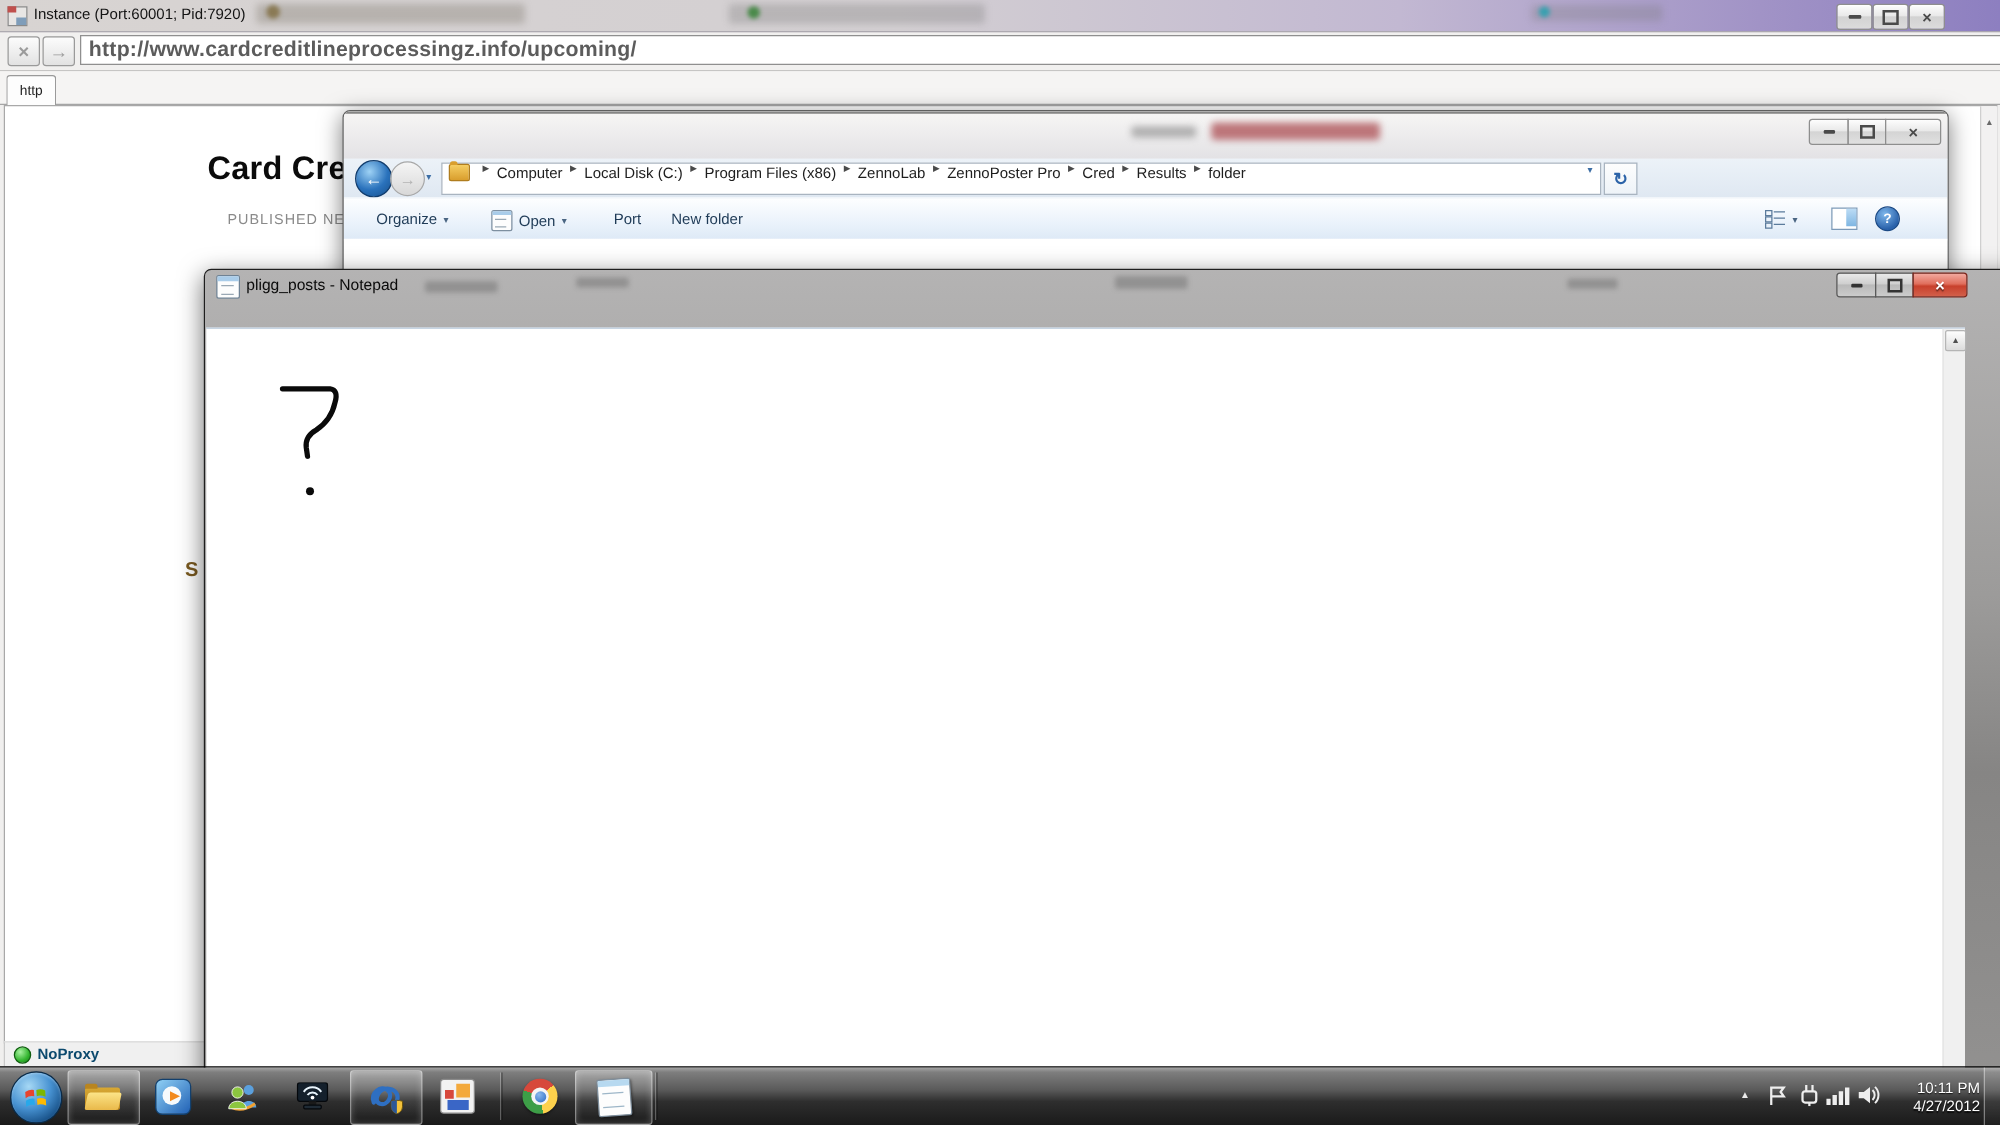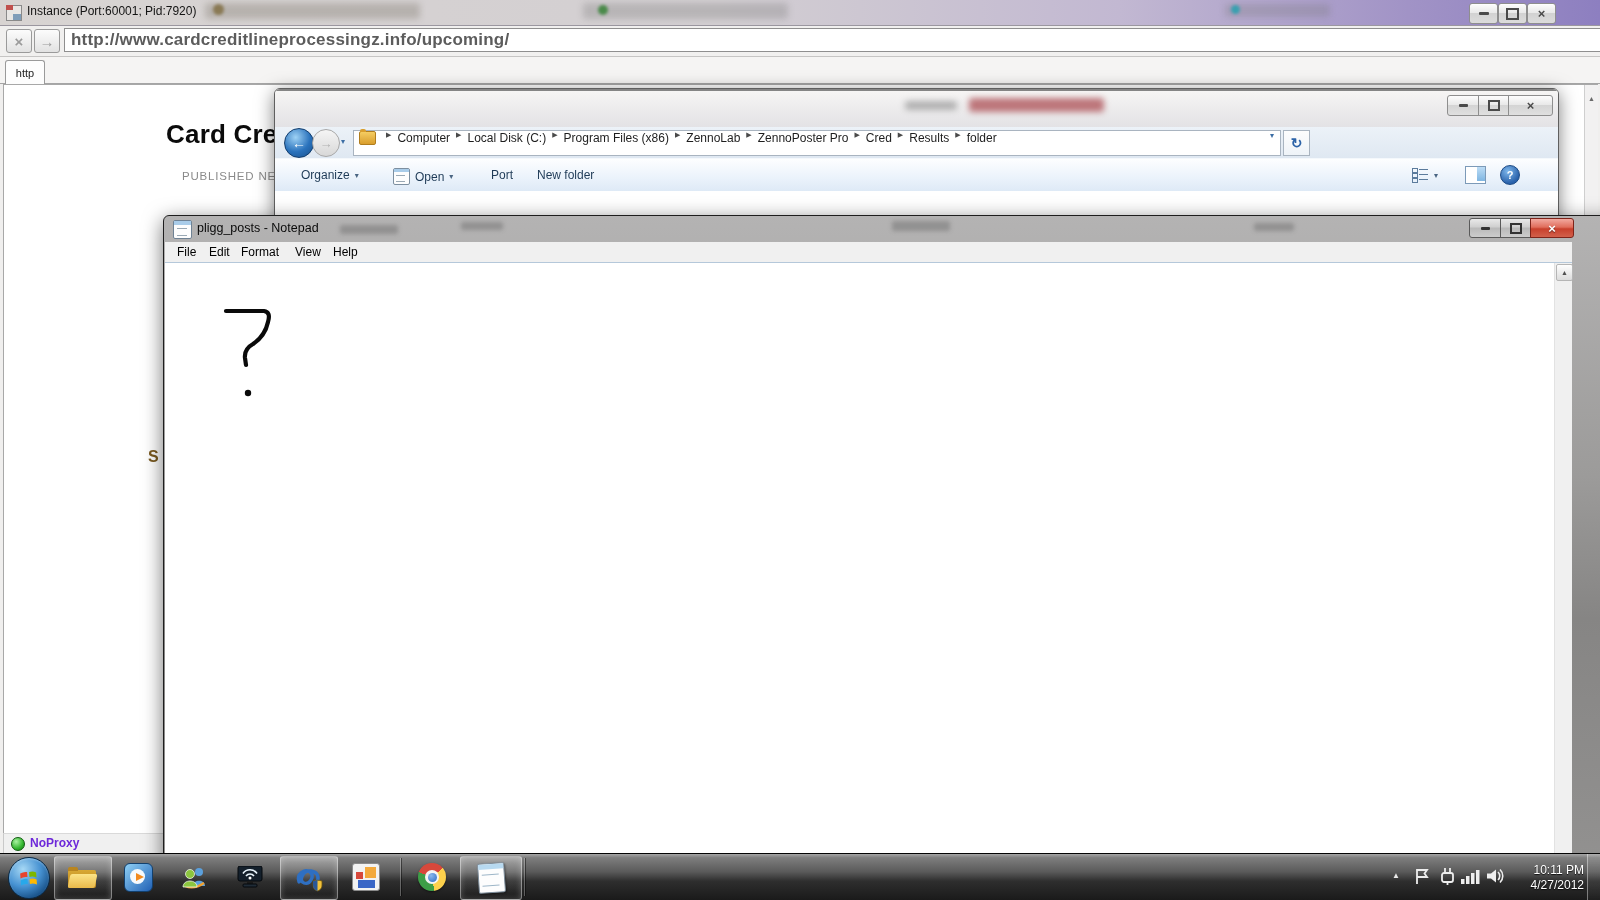--- a/index.html
+++ b/index.html
@@ -42,21 +42,21 @@
   #pg-subtitle{left:178px;top:85px;font-size:11.5px;color:#8a8a8a;letter-spacing:.8px;}
   #pg-clip{left:144px;top:363px;font-size:16px;font-weight:bold;color:#7a5a20;}
   
   #iw-scroll{left:1580px;top:0px;width:13px;height:749px;background:#f2f1f1;border-left:1px solid #cfcfcf;}
   #iw-scroll .up{position:absolute;left:0;top:6px;width:13px;height:14px;color:#6a6a6a;font-size:7px;
     display:flex;align-items:center;justify-content:center;}
   
   #iw-status{left:3px;top:833px;width:1593px;height:19px;background:#f0f0f0;border:1px solid #c9c9c9;border-top:1px solid #d9d9d9;}
   #noproxy-orb{left:7px;top:3px;width:12px;height:12px;border-radius:50%;
     background:radial-gradient(circle at 35% 30%,#a8f2a0,#33b52f 60%,#157a15);border:1px solid #0e5c0e;}
-  #noproxy-label{left:26px;top:2px;font-size:12px;font-weight:bold;color:#6d28d9;}
+  #noproxy-label{left:26px;top:2px;font-size:12px;font-weight:bold;color:#0c4a6e;}
 
   
   #ew{left:274px;top:88px;width:1283px;height:757px;border:1px solid #5f5f5f;border-radius:6px 6px 0 0;
     box-shadow:0 4px 18px rgba(0,0,0,.5);background:#fff;overflow:hidden;}
   #ew-titlebar{left:0;top:0;width:1283px;height:38px;
     background:linear-gradient(#f7f6f5,#ecebec 55%,#e3e2e5);border-bottom:1px solid #e0dfe2;}
   #ew-topline{left:0;top:0;width:1283px;height:2px;background:rgba(40,40,40,.55);}
   .ew-capbtn{top:6px;height:19px;border:1px solid #8e8e8e;
     background:linear-gradient(#fdfdfd,#e9e9e9 45%,#d4d4d4 50%,#e0e0e0);
     display:flex;align-items:center;justify-content:center;}
@@ -339,27 +339,20 @@
       <div class="abs nw-capbtn" style="left:1305px;width:30px;border-radius:3px 0 0 3px;">
           <span class="bar" style="width:9px;height:3px;background:#333;border-radius:1px;"></span>
         </div>
       <div class="abs nw-capbtn" style="left:1336px;width:29px;">
           <span class="box" style="width:8px;height:7px;border:2px solid #333;"></span>
         </div>
       <div class="abs nw-capbtn" id="nw-close" style="left:1366px;width:42px;border-radius:0 3px 3px 0;font-weight:bold;font-size:13px;">
           <span class="x">×</span>
         </div>
     </div>
-    <div id="nw-menubar" class="abs">
-      <span class="menu-item" style="left:12px;">File</span>
-      <span class="menu-item" style="left:44px;">Edit</span>
-      <span class="menu-item" style="left:76px;">Format</span>
-      <span class="menu-item" style="left:130px;">View</span>
-      <span class="menu-item" style="left:168px;">Help</span>
-    </div>
     <div id="nw-client" class="abs">
       <svg class="abs" style="left:52px;top:36px;" width="80" height="110" viewBox="0 0 80 110">
         <path d="M9,12 H47 Q54,13 51,23 Q48,37 36,45 Q27,50 28,59 L29,66" fill="none" stroke="#0a0a0a" stroke-width="4.2" stroke-linecap="round" stroke-linejoin="round"></path>
         <circle cx="31" cy="94" r="3.2" fill="#0a0a0a"></circle>
       </svg>
       <div id="nw-scroll">
         <div class="up">▲</div>
       </div>
     </div>
   </div>

